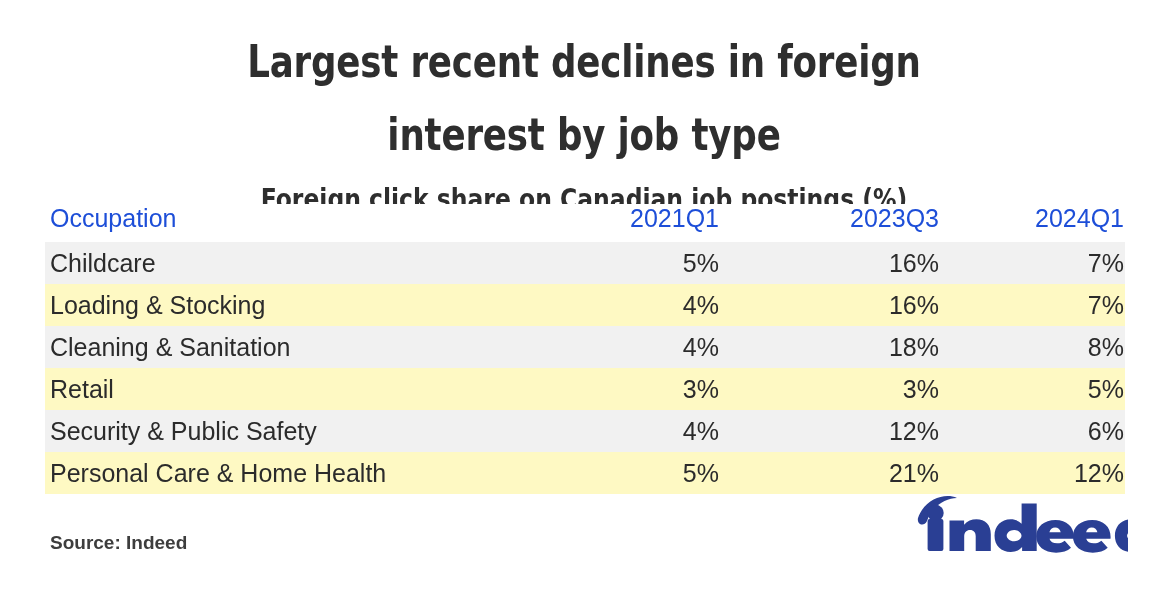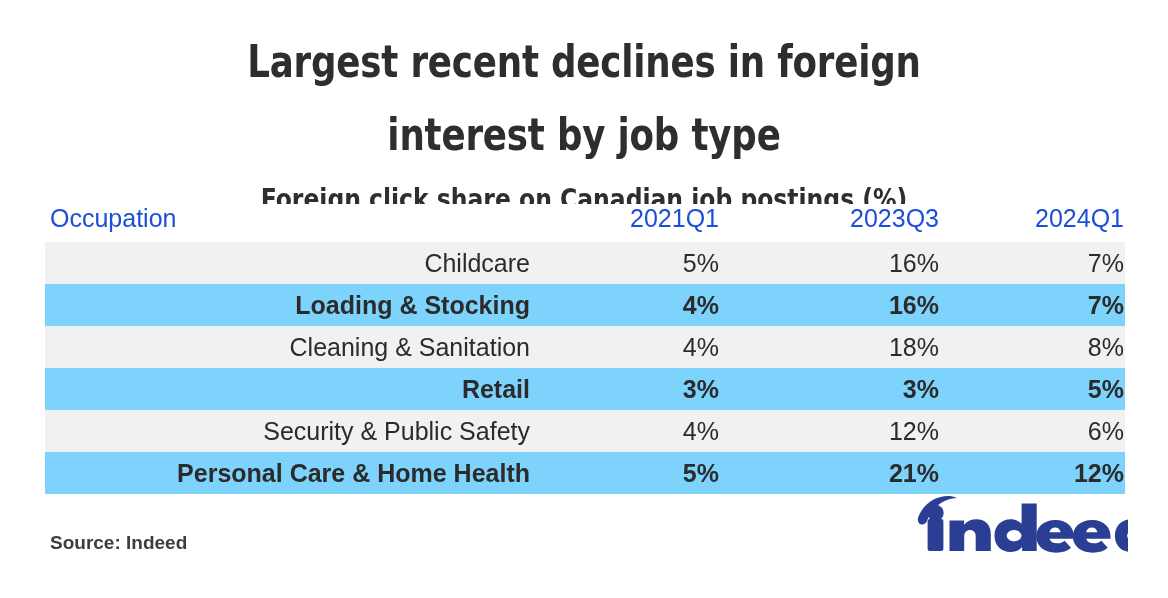--- a/index.html
+++ b/index.html
@@ -82,25 +82,25 @@
   thead th.h-num { text-align: right; padding-right: 1px; margin-top: 40px; }
 
   tbody td {
     font-size: 25px;
     color: #2b2b2b;
     height: 42px;
     padding: 0;
     vertical-align: middle;
     line-height: 42px;
   }
-  tbody td.t-occ { text-align: right;  padding-left: 5px; }
+  tbody td.t-occ { text-align: left;  padding-left: 5px; }
   tbody td.t-num { text-align: right; padding-right: 1px; }
 
   tbody tr.shaded td { background: #f1f1f1; }
-  tbody tr.plain  td { background: #7dd3fc; font-weight: bold; }
+  tbody tr.plain  td { background: #fef9c3; }
 
   
   .source-note {
     position: absolute;
     left: 50px;
     top: 532px;
     font-size: 19px;
     color: #3d3d3d;
     font-weight: bold;
   }

